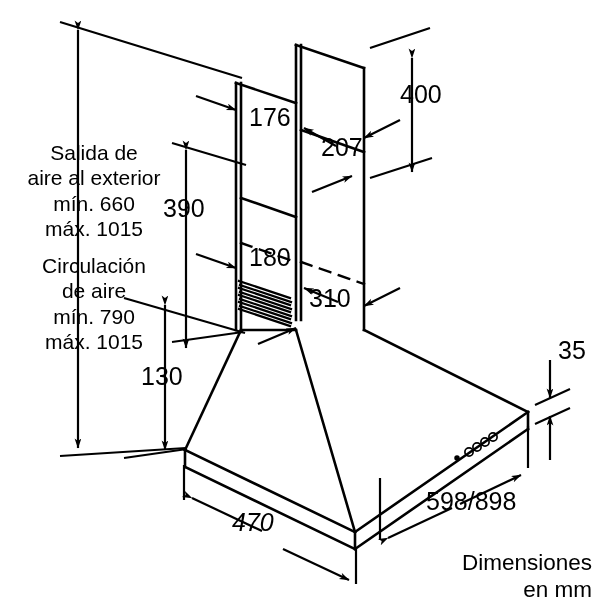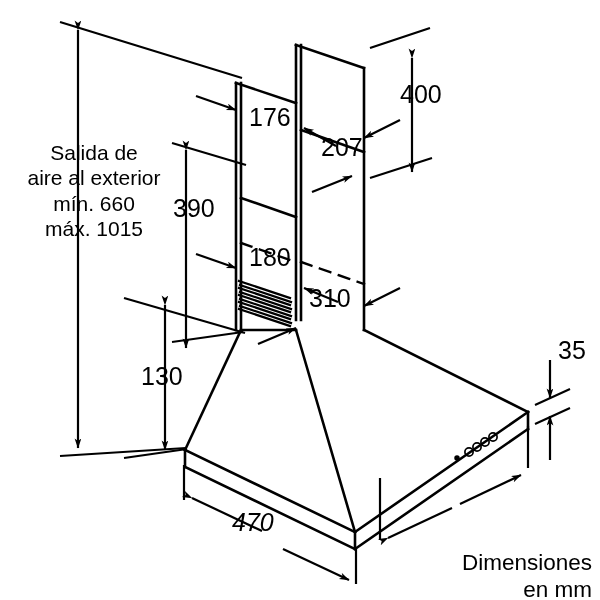--- a/index.html
+++ b/index.html
@@ -170,36 +170,41 @@
       <path d="M550,360 L550,398" marker-end="url(#ah)"></path>
       <path d="M550,460 L550,416" marker-end="url(#ah)"></path>
     </g>
   </svg>
 
   <div class="lbl note-block" style="left:6px; top:140px; width:176px;"><span>Salida de</span>
 <span>aire al exterior</span>
 <span>mín. 660</span>
 <span>máx. 1015</span></div>
 
+  <div class="lbl note-block" style="left:6px; top:253px; width:176px;"><span>Circulación</span>
+<span>de aire</span>
+<span>mín. 790</span>
+<span>máx. 1015</span></div>
 
   <div class="lbl dim-num" style="left:249px; top:103px;">176</div>
 
   <div class="lbl dim-num" style="left:309px; top:133px;margin-left:12px;">207</div>
 
   <div class="lbl dim-num" style="left:400px; top:80px;">400</div>
 
-  <div class="lbl dim-num" style="left:173px; top:194px;text-align:right;">390</div>
+  <div class="lbl dim-num" style="left:163px; top:194px;text-align:right;">390</div>
 
   <div class="lbl dim-num" style="left:249px; top:243px;">180</div>
 
   <div class="lbl dim-num" style="left:309px; top:284px;">310</div>
 
   <div class="lbl dim-num" style="left:141px; top:362px;">130</div>
 
   <div class="lbl dim-num" style="left:232px; top:508px;font-style:italic;">470</div>
 
+  <div class="lbl dim-num" style="left:426px; top:487px;">598/898</div>
 
   <div class="lbl dim-num" style="left:558px; top:336px;">35</div>
 
   <div class="lbl footer-note" style="left:400px; top:549px; width:192px;"><span>Dimensiones</span>
 <span>en mm</span></div>
 
 </div>
 
 </body></html>

